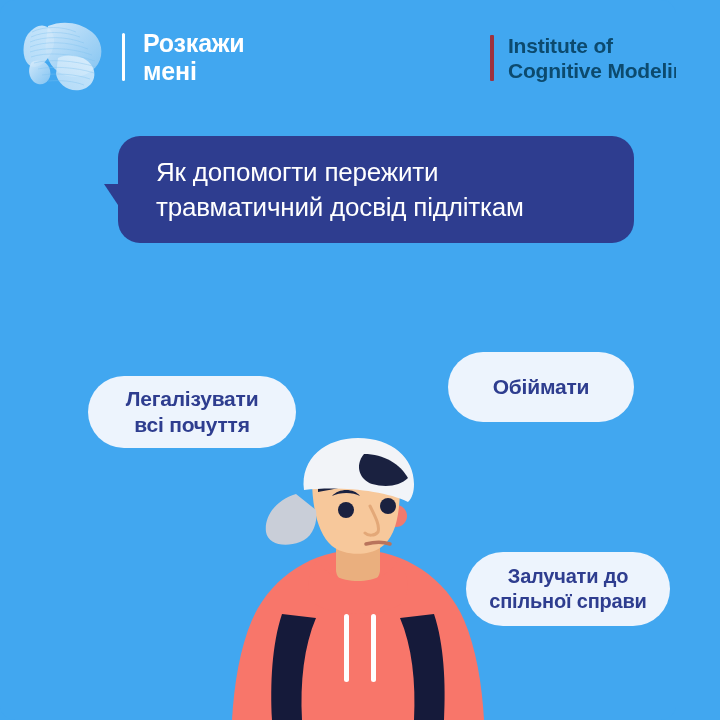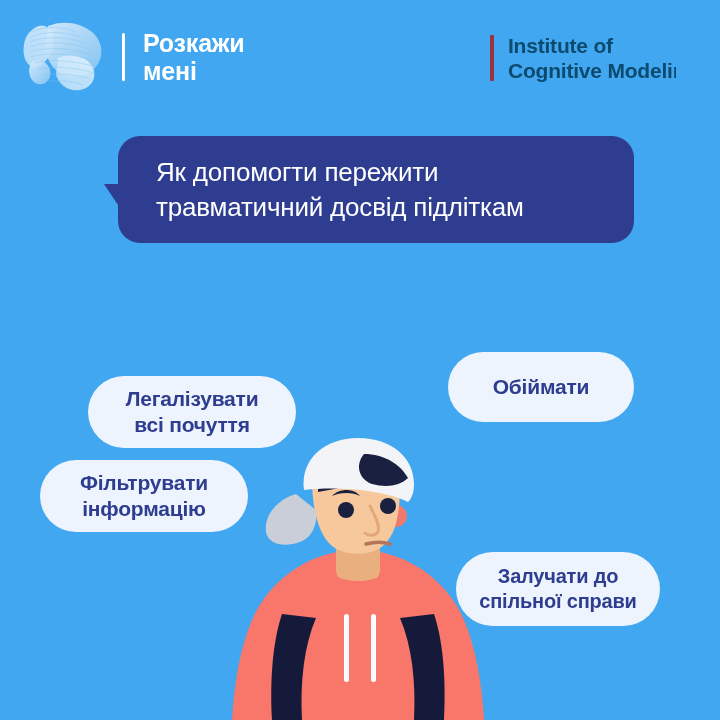--- a/index.html
+++ b/index.html
@@ -151,21 +151,21 @@
     white-space: pre-line;
     padding: 6px 20px;
   }
 
   .pill-encourage { left: 265px; top: 292px; width: 204px; height: 72px; z-index: 25; }
   .pill-legalize  { left: 88px;  top: 370px; width: 208px; height: 72px; z-index: 24; margin-top: 6px; }
   .pill-hug       { left: 448px; top: 352px; width: 186px; height: 70px; z-index: 24; }
   .pill-filter    { left: 40px;  top: 460px; width: 208px; height: 72px; z-index: 23; }
   .pill-release   { left: 460px; top: 454px; width: 208px; height: 96px; z-index: 23; font-size: 20px; }
   .pill-physical  { left: 30px;  top: 550px; width: 268px; height: 72px; z-index: 22; }
-  .pill-involve   { left: 456px; top: 552px; width: 204px; height: 74px; z-index: 22; font-size: 20px; }
+  .pill-involve   { left: 466px; top: 552px; width: 204px; height: 74px; z-index: 22; font-size: 20px; }
 
   
   .character {
     position: absolute;
     left: 208px;
     top: 438px;
     width: 300px;
     height: 282px;
     z-index: 10;
   }
@@ -272,21 +272,19 @@
       <path d="M156 16 C176 16 192 26 200 40 C192 48 178 50 164 46 C152 42 146 28 156 16 Z" fill="#1a2140"></path>
     </svg>
   </div>
 
 
   <div class="pill pill-legalize">Легалізувати
 всі почуття</div>
 
   <div class="pill pill-hug">Обіймати</div>
 
-  <div class="pill pill-filter">Фільтрувати
-інформацію</div>
 
 
 
   <div class="pill pill-involve">Залучати до
 спільної справи</div>
 
 </div>
 
 </body></html>

